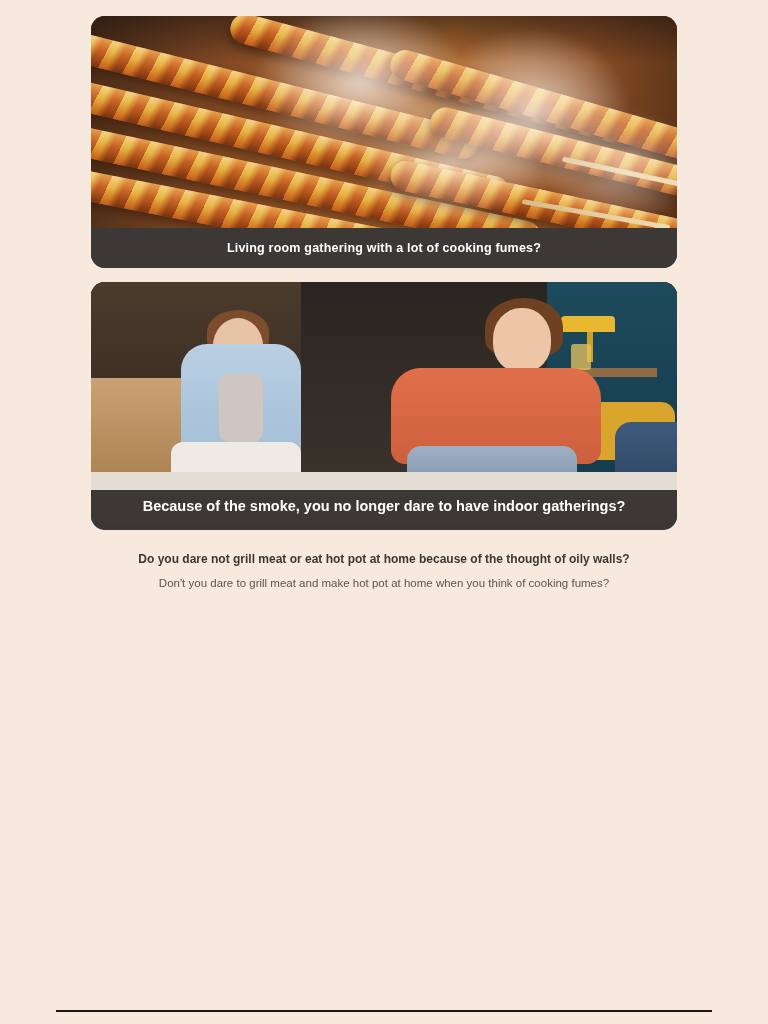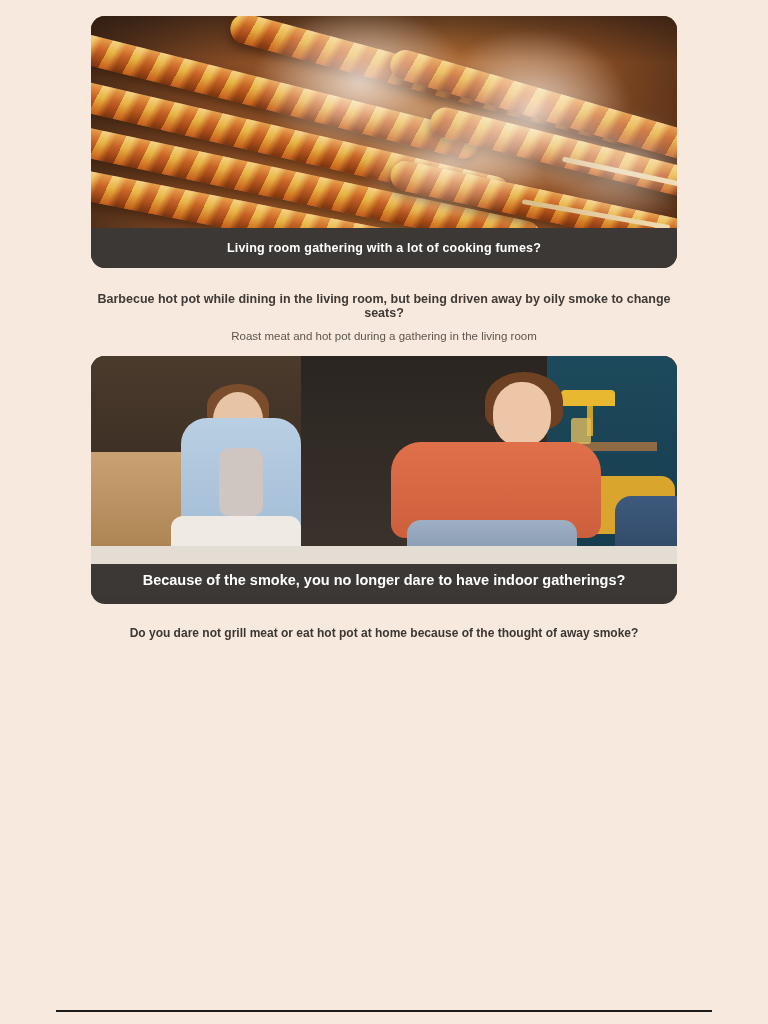--- a/index.html
+++ b/index.html
@@ -272,24 +272,20 @@
           <div class="stick" style="left:430px; top:196px; width:150px; transform:rotate(10deg);"></div>
           <div class="smoke" style="left:120px; top:-40px; width:300px; height:210px;"></div>
           <div class="smoke" style="left:300px; top:-20px; width:280px; height:230px;"></div>
           <div class="smoke" style="left:230px; top:60px; width:260px; height:170px; opacity:.8;"></div>
           <div class="smoke" style="left:420px; top:70px; width:220px; height:160px; opacity:.7;"></div>
         </div>
       </div>
       <div class="caption-bar cap1">Living room gathering with a lot of cooking fumes?</div>
     </div>
 
-    <div class="text-row">
-      <div class="t1-main">Barbecue hot pot while dining in the living room, but being driven away by oily smoke to change seats?</div>
-      <div class="t1-sub">Roast meat and hot pot during a gathering in the living room</div>
-    </div>
   </div>
 
   <div class="block">
 
   </div>
 
   <div class="block">
     <div class="card card3">
       <div class="card-media">
         <div class="room-scene">
@@ -311,18 +307,19 @@
           <div class="girl-head"></div>
           <div class="girl-body"></div>
           <div class="girl-jeans"></div>
           <div class="floor"></div>
         </div>
       </div>
       <div class="caption-bar cap3">Because of the smoke, you no longer dare to have indoor gatherings?</div>
     </div>
 
     <div class="text-row">
-      <div class="t3-main">Do you dare not grill meat or eat hot pot at home because of the thought of away smoke?</div>
+      <div class="t3-main">Do you dare not grill meat or eat hot pot at home because of the thought of oily walls?</div>
+      <div class="t3-sub">Don't you dare to grill meat and make hot pot at home when you think of cooking fumes?</div>
     </div>
   </div>
 
   <div class="bottom-rule"></div>
 </div>
 
 </body></html>

